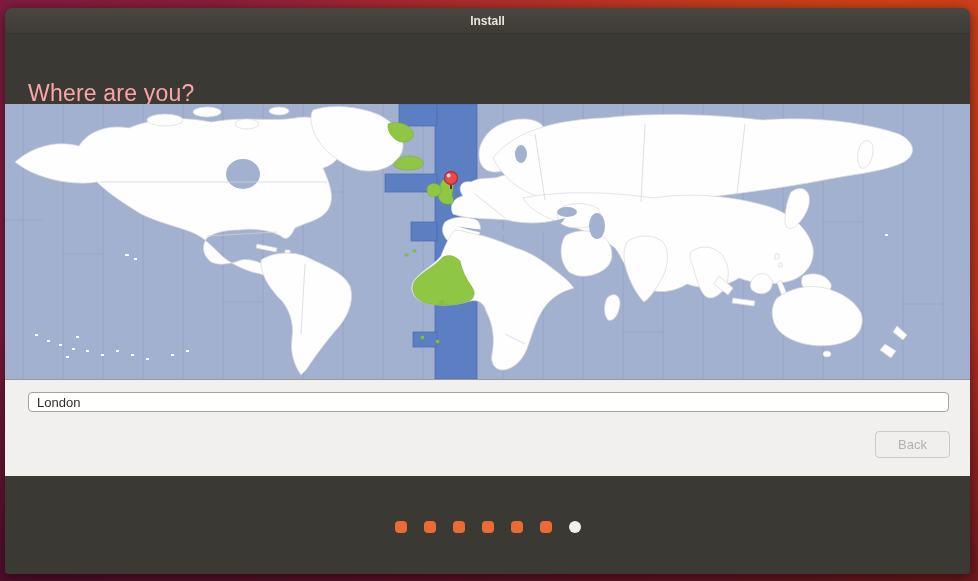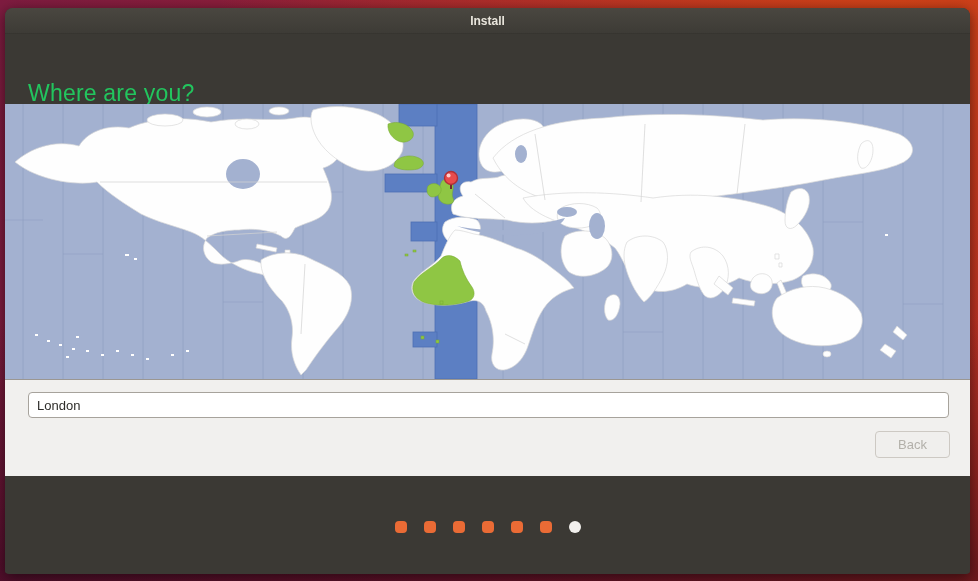--- a/index.html
+++ b/index.html
@@ -20,28 +20,28 @@
     background:#3b3934;
   }
   .titlebar {
     height:26px;
     background:linear-gradient(#4a4740, #3d3b36);
     border-bottom:1px solid rgba(0,0,0,0.25);
     display:flex; align-items:center; justify-content:center;
   }
   .titlebar-title { color:#e9e5dc; font-size:12px; font-weight:bold; }
   .header { height:70px; background:#3b3934; display:flex; align-items:center; }
-  .heading { color:#22c55e; font-size:23px; font-weight:400; padding-left:23px; letter-spacing:0.2px;margin-top:48px; }
+  .heading { color:#fca5a5; font-size:23px; font-weight:400; padding-left:23px; letter-spacing:0.2px;margin-top:48px; }
   .map-area { height:275px; position:relative; background:#a3b1d0; }
   .map-area svg { display:block; width:100%; height:100%; }
   .panel {
     height:97px; background:#f1f0ee; border-top:1px solid #9b9792; position:relative;
   }
   .location-input {
-    position:absolute; left:23px; top:12px; width:921px; height:26px;
+    position:absolute; left:23px; top:12px; width:921px; height:20px;
     border:1px solid #a7a39c; border-radius:4px; background:#ffffff;
     font-family:"Liberation Sans", sans-serif; font-size:13px; color:#2e2d2a;
     padding:3px 8px; outline:none;
   }
   .btn-row { position:absolute; right:20px; top:51px; display:flex; gap:22px; }
   .btn {
     height:27px; border-radius:4px; font-family:"Liberation Sans", sans-serif;
     font-size:13px; padding:0 22px; cursor:pointer;
   }
   .btn-back {

